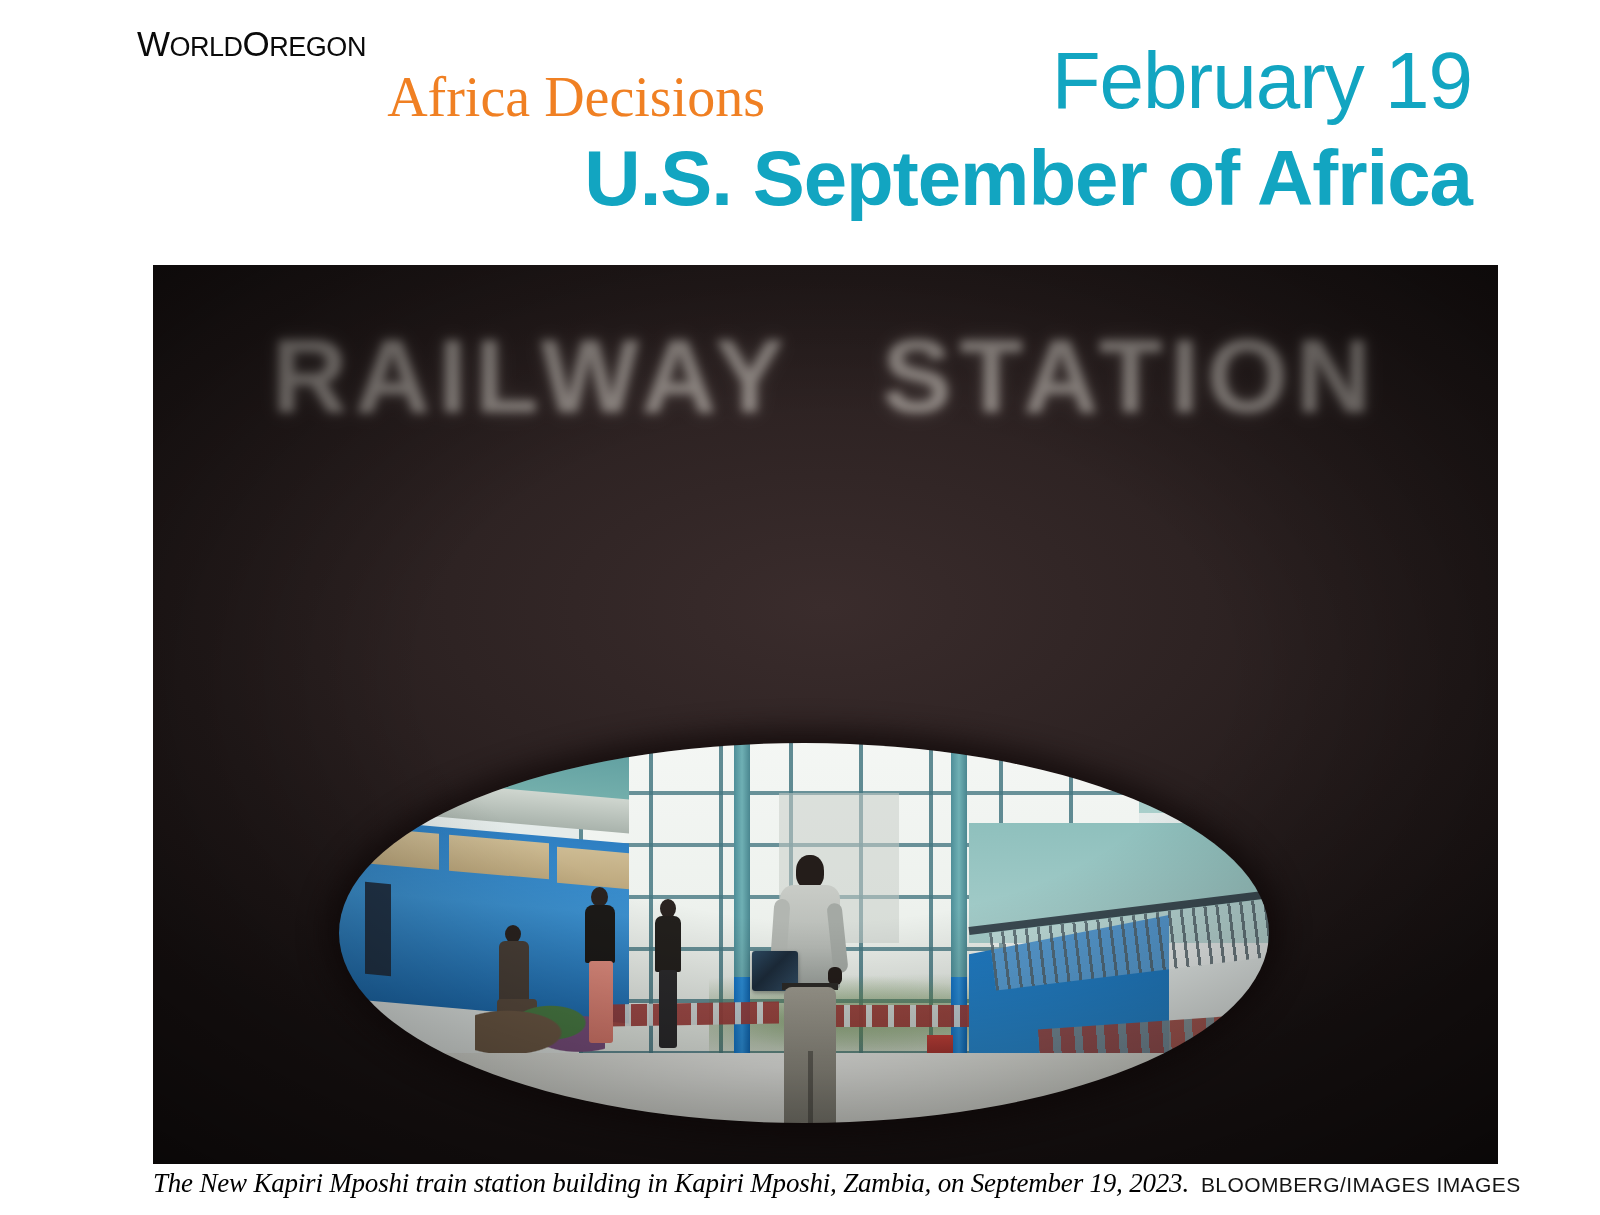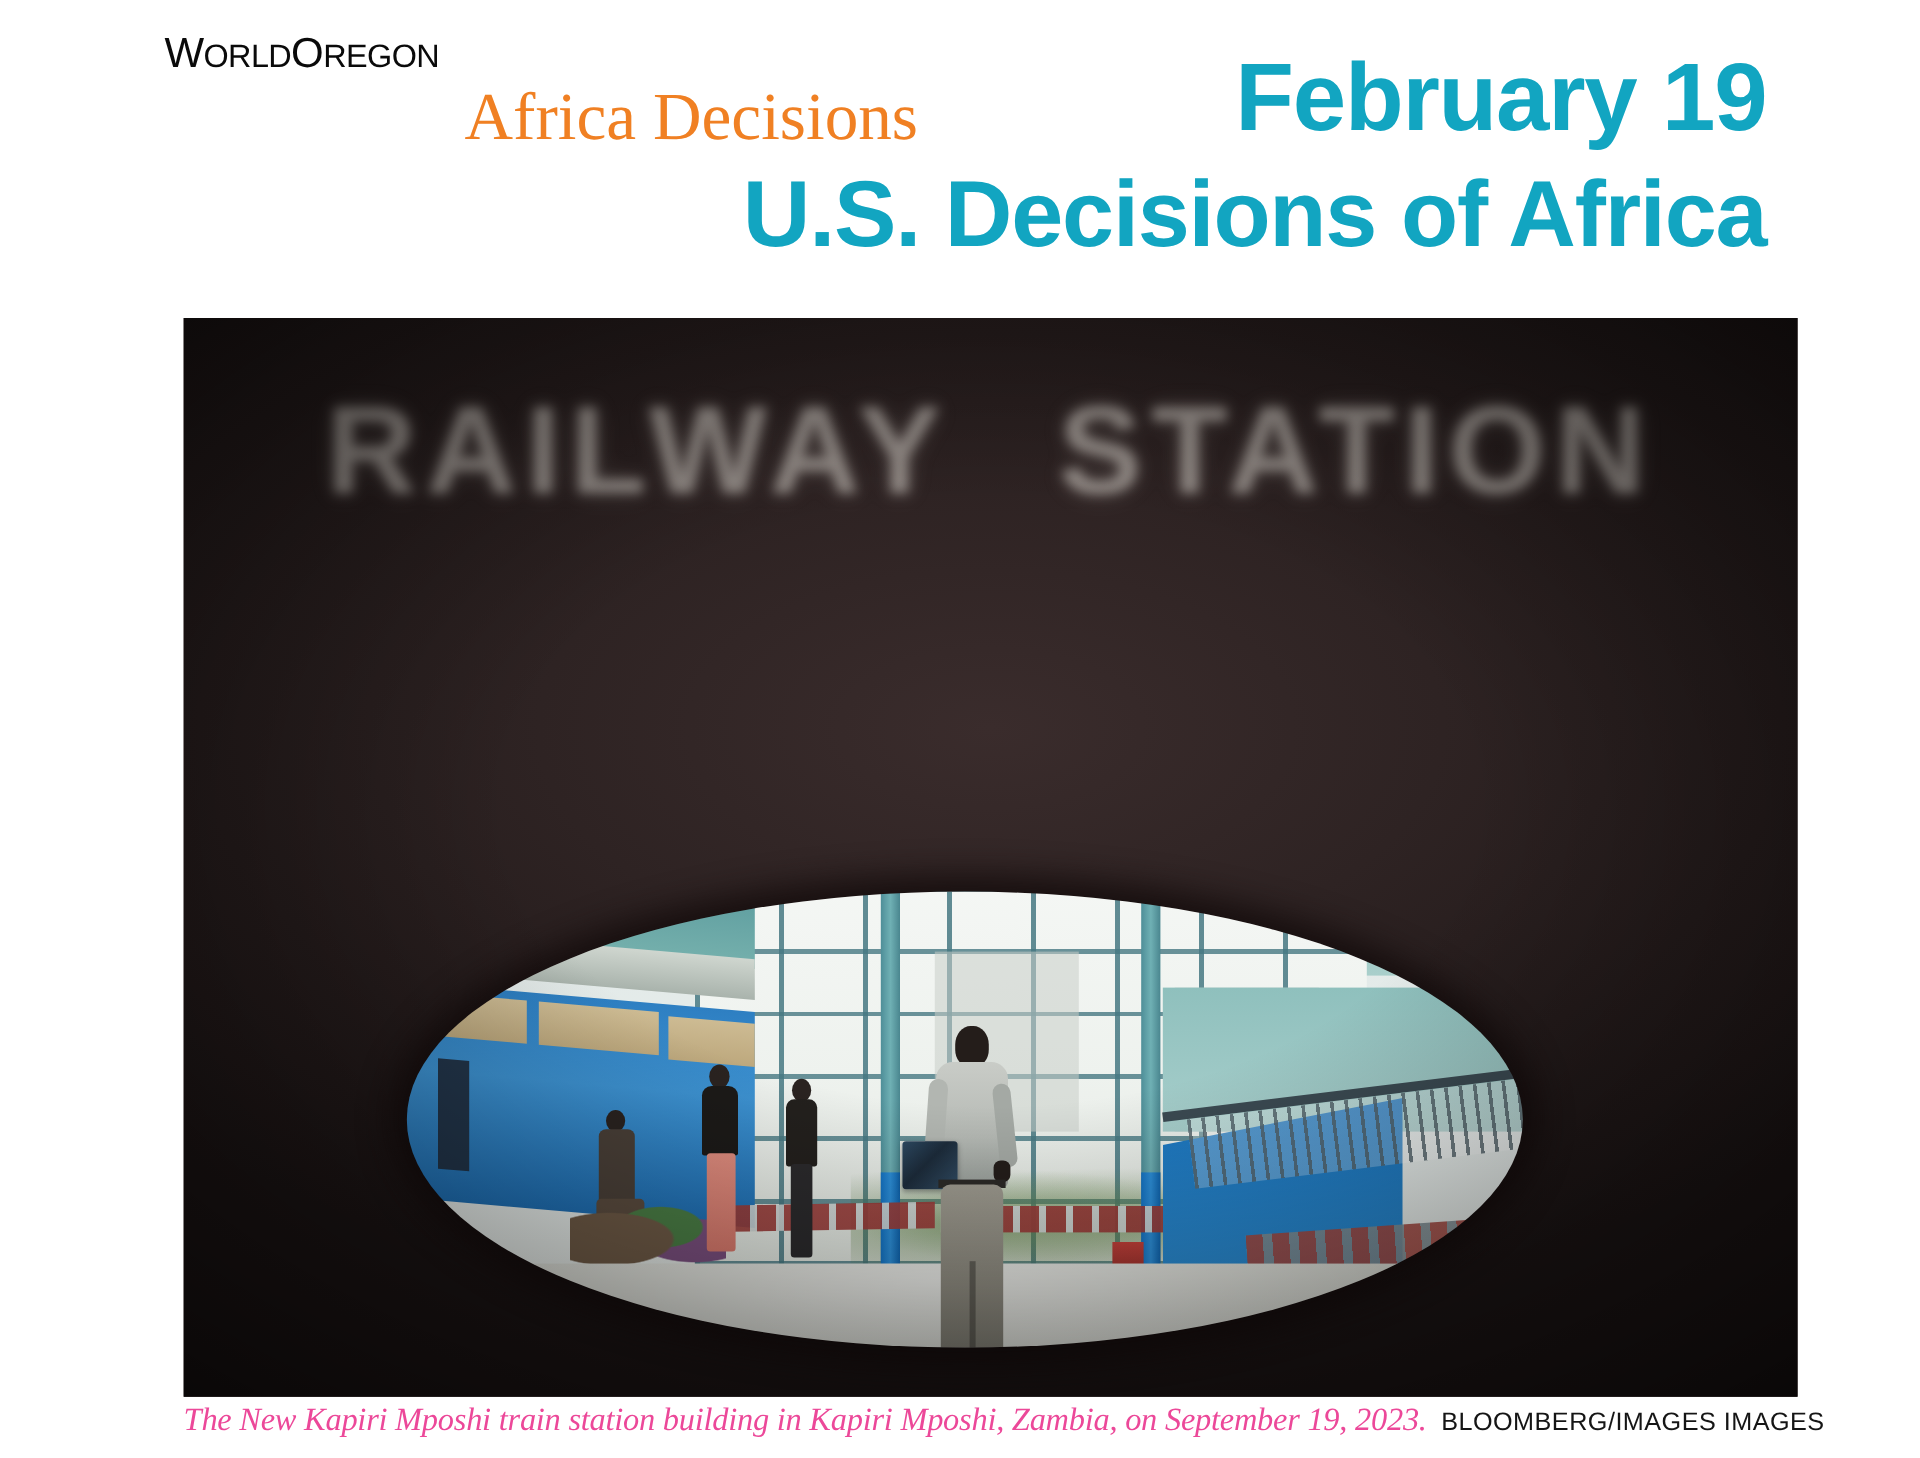--- a/index.html
+++ b/index.html
@@ -51,21 +51,21 @@
     padding-right: 32px;
     margin-top: 2px;
     white-space: nowrap;
   }
 
   .date-line {
     position: absolute;
     right: 128px;
     top: 40px;
     font-family: "Liberation Sans", sans-serif;
-    font-weight: bold;
+    font-weight: normal;
     font-size: 80px;
     line-height: 82px;
     color: #12A5C1;
     white-space: nowrap;
     letter-spacing: -1px;
   }
   .topic-line {
     position: absolute;
     right: 128px;
     top: 136px;
@@ -465,21 +465,21 @@
     position: absolute;
     left: 153px;
     top: 1168px;
     width: 1345px;
     white-space: nowrap;
   }
   .caption-text {
     font-family: "Liberation Serif", serif;
     font-style: italic;
     font-size: 27px;
-    color: #ec4899;
+    color: #000000;
     letter-spacing: -0.2px;
   }
   .caption-credit {
     font-family: "Liberation Sans", sans-serif;
     font-size: 21px;
     color: #151515;
     letter-spacing: 0.4px;
     margin-left: 12px;
   }
 </style>
@@ -488,21 +488,21 @@
 
 <div class="header">
 
   <div class="brand-block">
     <div class="brand-world"><span style="font-size: 1em;">W</span><span style="font-size: 0.76em;">O</span><span style="font-size: 0.76em;">R</span><span style="font-size: 0.76em;">L</span><span style="font-size: 0.76em;">D</span><span style="font-size: 1em;">O</span><span style="font-size: 0.76em;">R</span><span style="font-size: 0.76em;">E</span><span style="font-size: 0.76em;">G</span><span style="font-size: 0.76em;">O</span><span style="font-size: 0.76em;">N</span></div>
     <div class="brand-great">Africa Decisions</div>
   </div>
 
   <div class="date-line">February 19</div>
 
-  <div class="topic-line">U.S. Decisions of Africa</div>
+  <div class="topic-line">U.S. September of Africa</div>
 </div>
 
 <div class="photo-wrap">
 
   <div class="vestibule"></div>
 
   <div class="signage">
     <span>RAILWAY</span><span class="gap"></span><span>STATION</span>
   </div>
 

